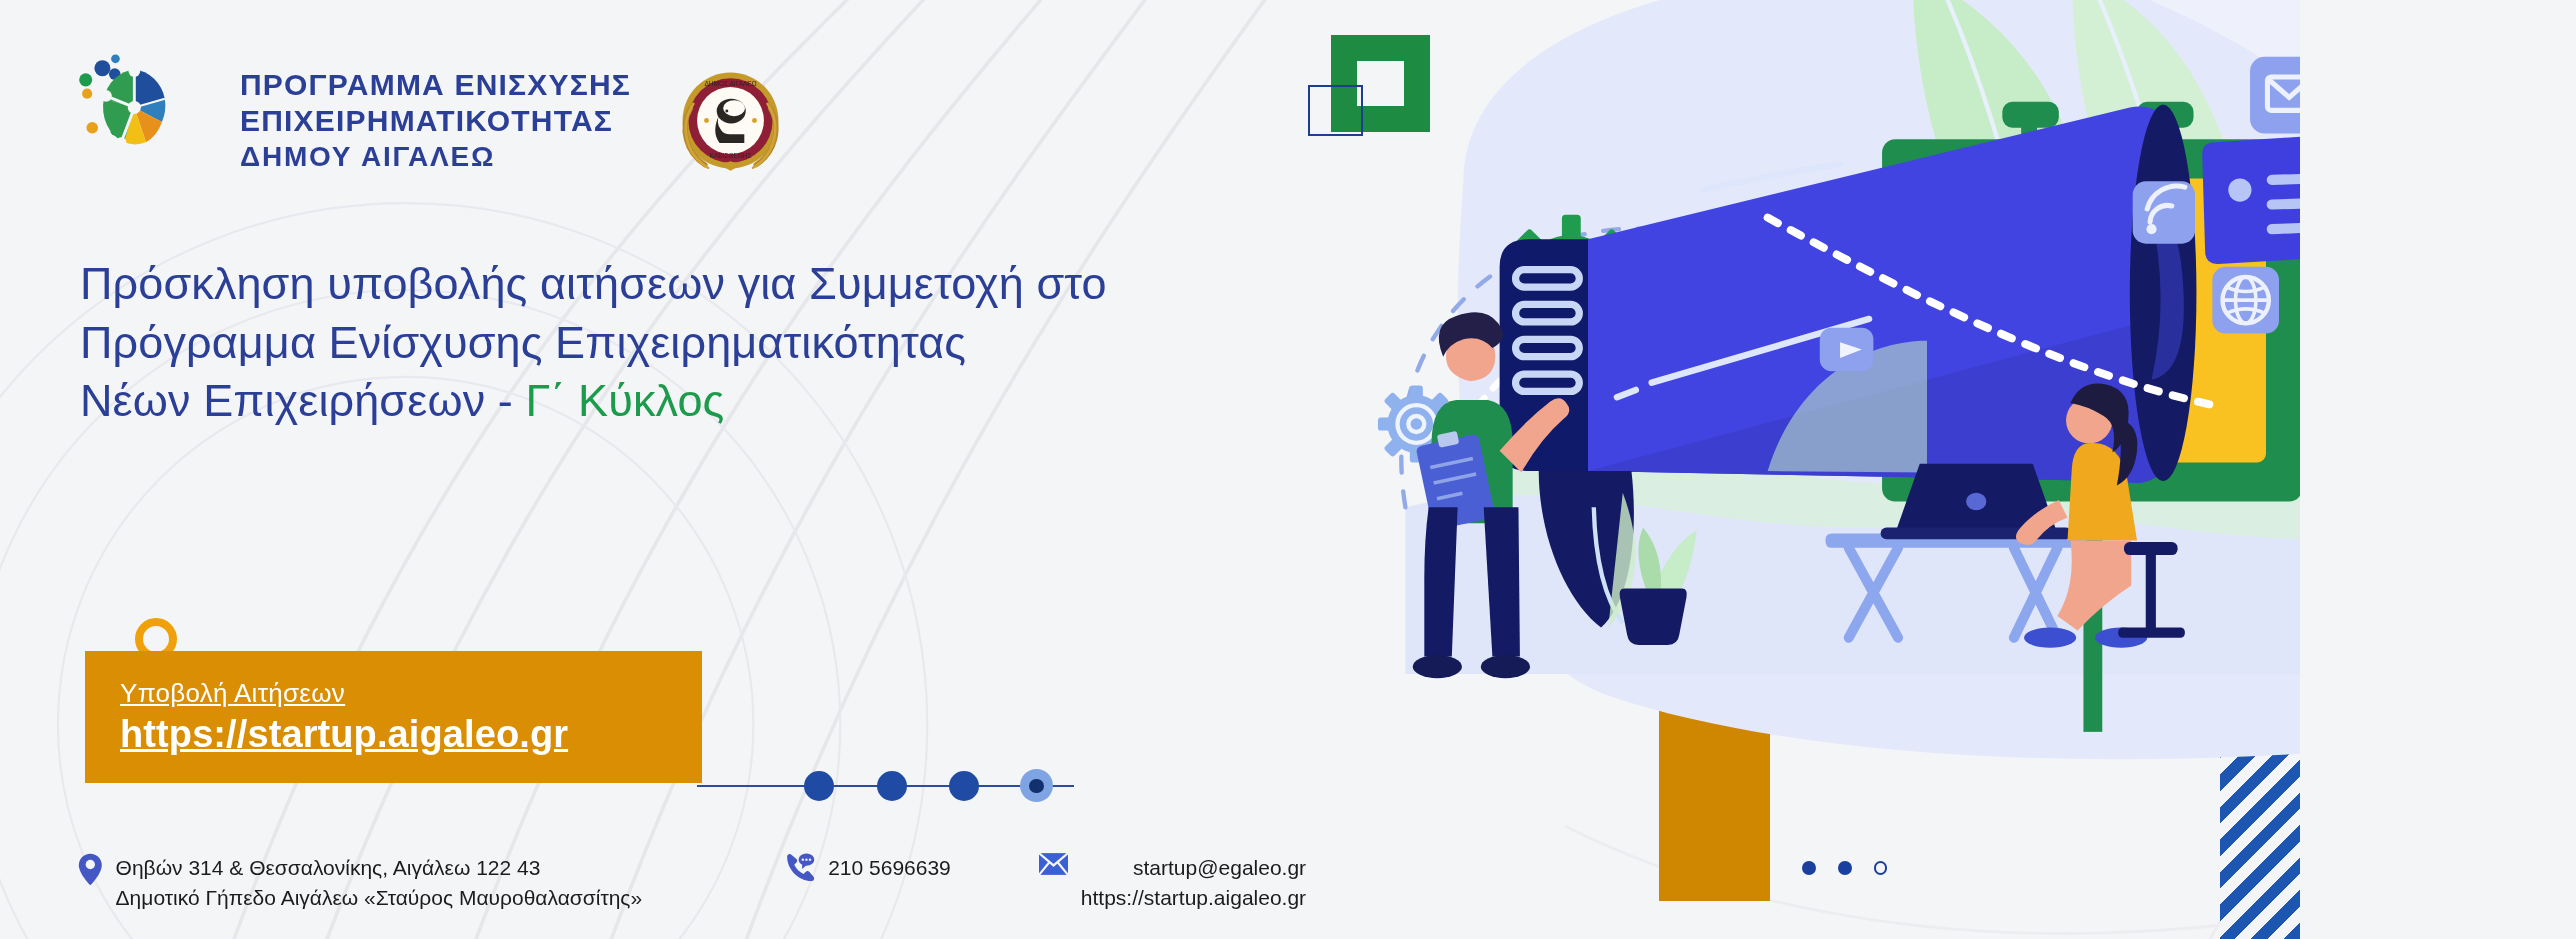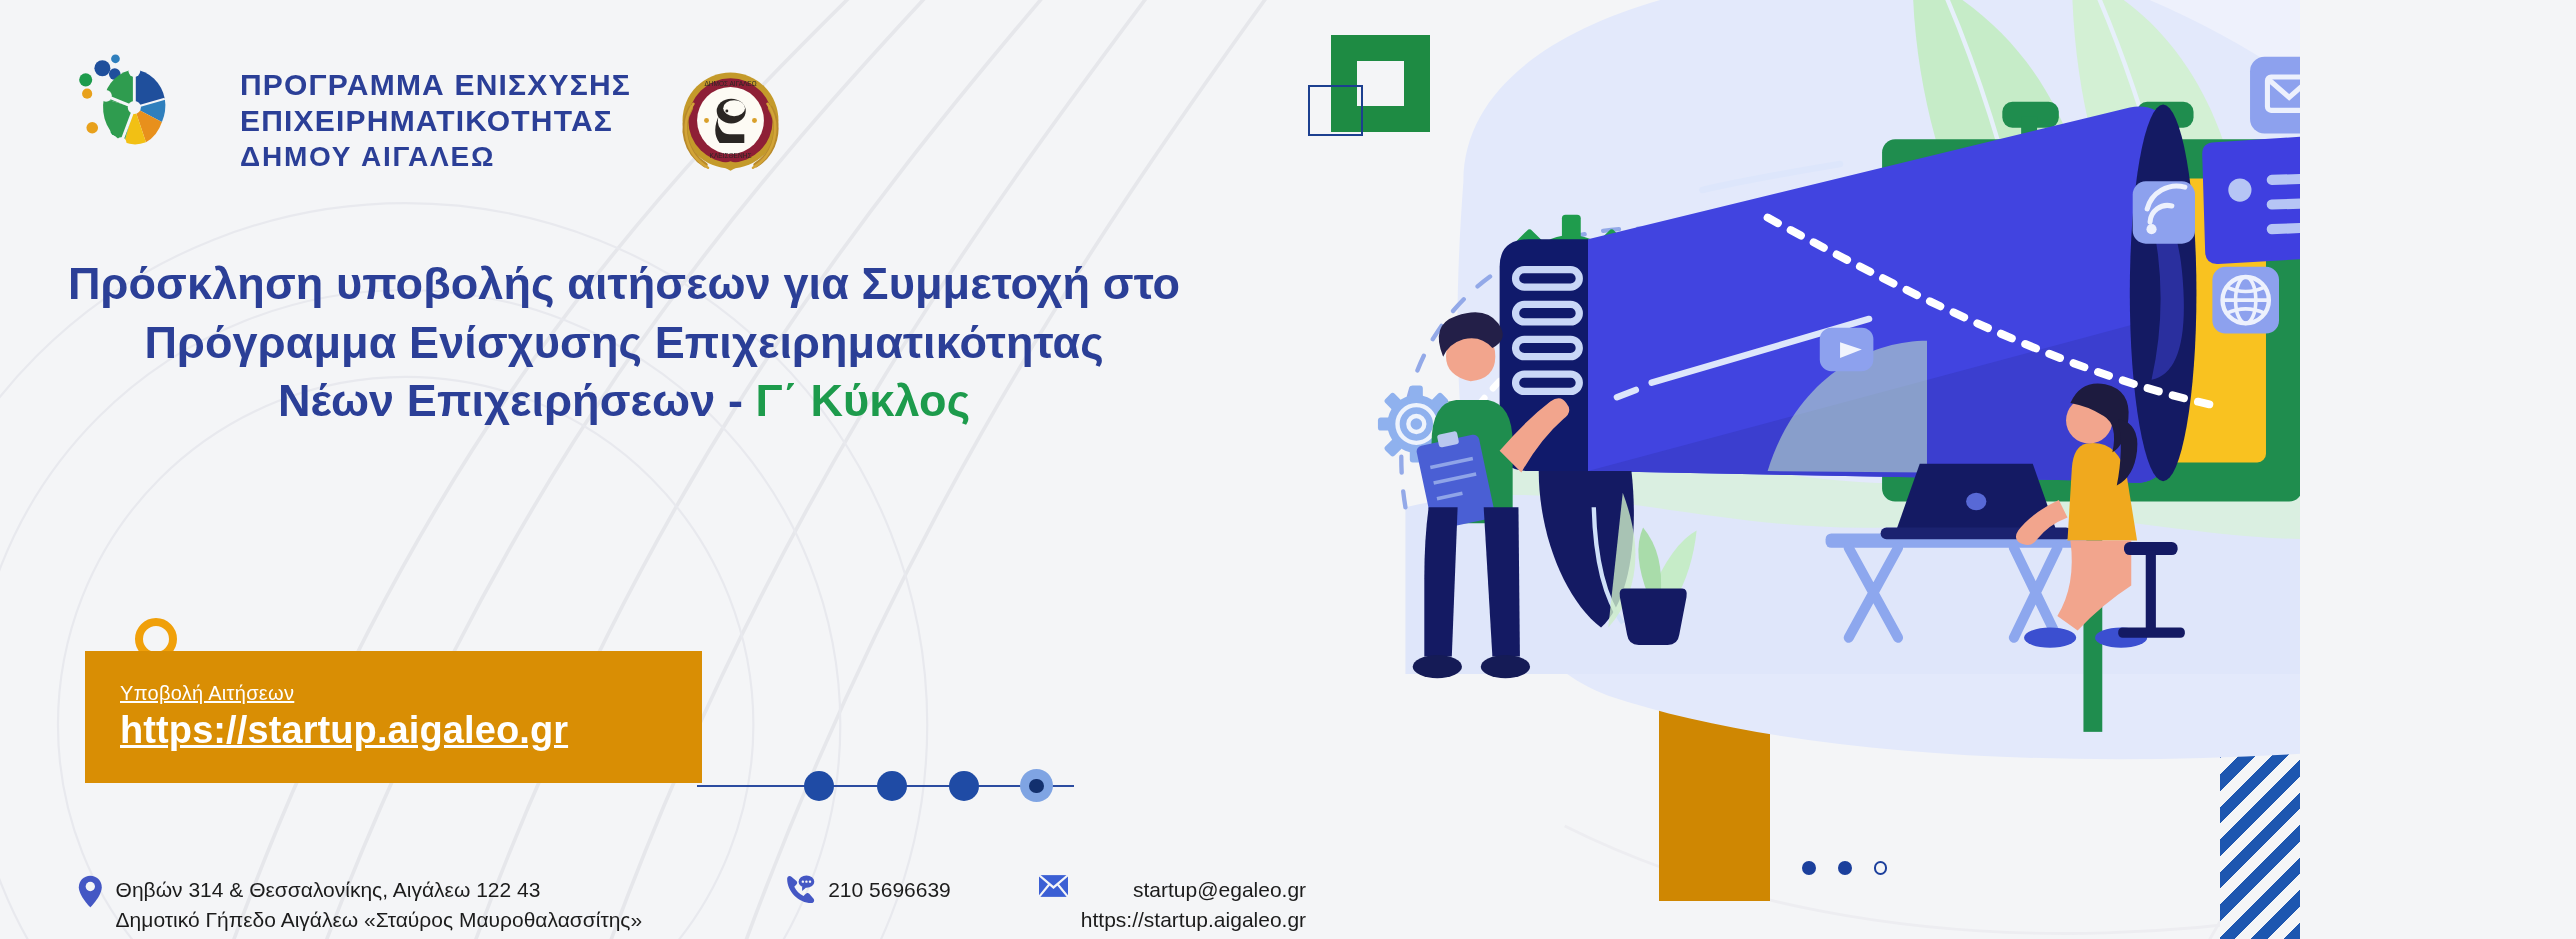--- a/index.html
+++ b/index.html
@@ -31,28 +31,27 @@
     font-size: 30px;
     line-height: 1.22;
     letter-spacing: 1.2px;
     white-space: nowrap;
   }
   .logo-text .big { font-size: 28px; letter-spacing: 1.8px; }
   .seal { width: 109px; height: 109px; flex: none; margin-left: 24.6px; }
 
   
   .title {
-    position: absolute; left: 68px; top: 255px;
+    position: absolute; left: 80px; top: 255px;
     color: #2b3f97;
     font-size: 45px;
     line-height: 1.30;
-    font-weight: 700;
+    font-weight: 400;
     letter-spacing: 0.1px;
     max-width: 1376px;
-    text-align: center;
   }
   .title .green { color: #1d9b4c; }
 
   
   .para {
     position: absolute; left: 81px; top: 469px;
     color: #1c1c1c;
     font-size: 26px;
     line-height: 1.52;
     max-width: 1289px;
@@ -66,38 +65,38 @@
     border: 8px solid #f0a00a;
   }
   .cta {
     position: absolute; left: 85px; top: 651px;
     width: 617px; height: 132px;
     background: #d98e04;
     display: flex; flex-direction: column; justify-content: center;
     padding-left: 35px;
     color: #ffffff;
   }
-  .cta .l1 { font-size: 20px; font-weight: 400; margin-bottom: 4.3px; letter-spacing: 0.3px;}
+  .cta .l1 { font-size: 26px; font-weight: 400; margin-bottom: 4.3px; letter-spacing: 0.3px;}
   .cta .l2 { font-size: 38px; font-weight: bold; letter-spacing: 0.1px; }
 
   
   .timeline { position:absolute; left: 697px; top: 765px; width: 384px; height: 43px; }
   .tl-line { position:absolute; left:0; top: 19.6px; width: 377px; height: 2.9px; background:#2b4ca0; }
   .tl-dot { position:absolute; top: 5.8px; width: 30px; height: 30px; border-radius:50%; background:#1f4ba5; }
   .tl-dot.d1 { left: 107px; }
   .tl-dot.d2 { left: 180px; }
   .tl-dot.d3 { left: 252px; }
   .tl-dot.active {
     left: 323px; top: 4.3px; width: 33px; height: 33px;
     background: #7fa4e3; display:flex; align-items:center; justify-content:center;
   }
   .tl-dot.active::after { content:""; width:14.5px; height:14.5px; border-radius:50%; background:#12306e; }
 
   
-  .contacts { position: absolute; left: 78px; top: 875px; display:flex; align-items:flex-start; }
+  .contacts { position: absolute; left: 78px; top: 853px; display:flex; align-items:flex-start; }
   .contact { display:flex; align-items:flex-start; gap: 13px; }
   .contact .txt { color:#1c1c1c; font-size: 21px; line-height: 1.42; white-space: nowrap; }
   .c-pin { margin-left: 0; }
   .c-phone { margin-left: 143px; }
   .c-mail { margin-left: 88px; text-align: right; }
 
   
   .illus { position:absolute; left: 1362px; top: 0; width: 1214px; height: 940px; overflow:hidden; }
 
   

